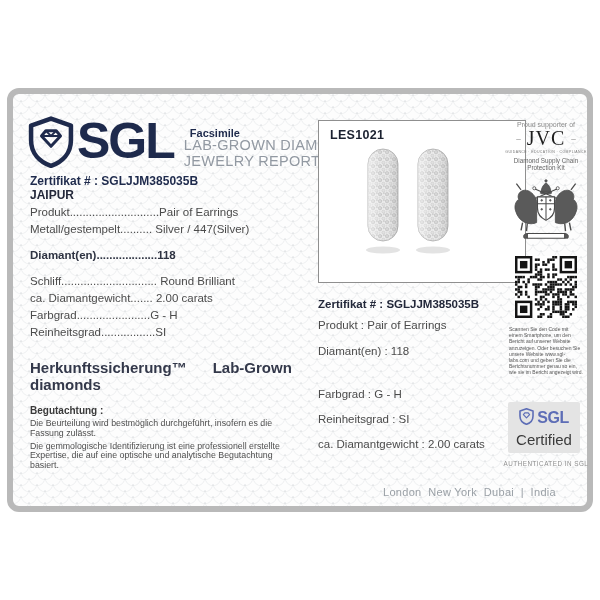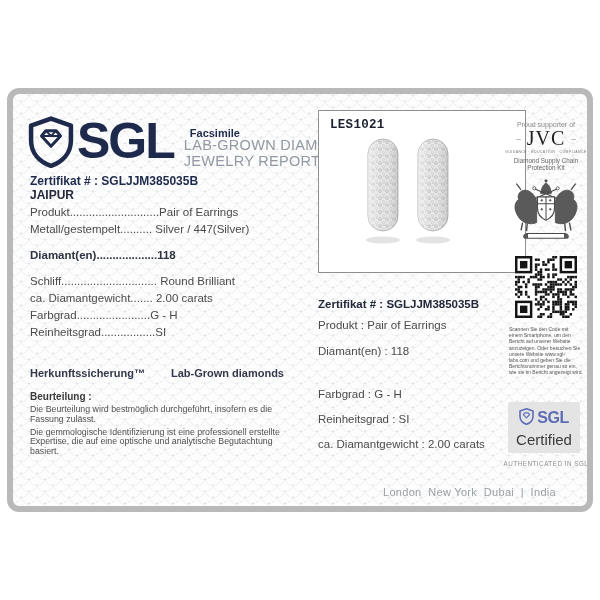--- a/index.html
+++ b/index.html
@@ -24,26 +24,26 @@
   .brand-titles{margin-left:10px;margin-top:12px;}
   .facsimile{font-size:11px;font-weight:bold;color:#1e2a4c;line-height:10px;margin-left:6px;}
   .report-title{font-size:14.5px;color:#9299a2;line-height:15.5px;letter-spacing:0.3px;}
   
   .cert-no{left:17px;top:80px;font-size:12px;font-weight:bold;color:#1e2a4c;}
   .city{left:17px;top:94px;font-size:12px;font-weight:bold;color:#23283a;}
   .lfields{left:17px;top:108px;width:278px;}
   .lrow{font-size:11.5px;line-height:14px;color:#4b4b4b;white-space:pre;margin-top:3px;}
   .lrow.gap{margin-top:12px;}
   .lrow.bold{font-weight:bold;color:#2e3342;}
-  .origin-row{margin-top:28px;font-size:11px;font-weight:bold;color:#33384a;}
+  .origin-row{margin-top:20px;font-size:15px;font-weight:bold;color:#33384a;}
   .origin-row .val{margin-left:26px;}
   .remarks-title{margin-top:12px;font-size:10px;font-weight:bold;color:#3a3a3a;}
   .remark{width:258px;font-size:8.8px;line-height:9.8px;color:#4e4e4e;margin:3px 0 0;}
   
-  .photo-box{left:305px;top:16px;width:208px;height:163px;background:#ffffff;border:1px solid #8f8f8f;box-sizing:border-box;font-family:Liberation Mono, monospace;}
+  .photo-box{left:305px;top:26px;width:208px;height:163px;background:#ffffff;border:1px solid #8f8f8f;box-sizing:border-box;}
   .item-code{position:absolute;left:11px;top:7px;font-size:12.5px;font-weight:bold;color:#1b2130;letter-spacing:0.3px;}
   .earrings-wrap{position:absolute;left:0;top:22px;width:178px;text-align:center;}
   
   .details{left:305px;top:204px;width:180px;}
   .drow{font-size:11.5px;color:#4b4b4b;margin-top:9px;}
   .drow:nth-child(1){font-weight:bold;color:#23283a;margin-top:0;}
   .drow:nth-child(3){margin-top:14px;}
   .drow:nth-child(4){margin-top:31px;}
   .drow:nth-child(5){margin-top:13px;}
   .drow:nth-child(6){margin-top:13px;}
@@ -97,21 +97,21 @@
     <div class="lrow gap bold">Diamant(en)...................118</div>
     <div class="lrow gap">Schliff.............................. Round Brilliant</div>
     <div class="lrow">ca. Diamantgewicht....... 2.00 carats</div>
     <div class="lrow">Farbgrad.......................G - H</div>
     <div class="lrow">Reinheitsgrad.................SI</div>
 
     <div class="origin-row">
       <span>Herkunftssicherung™</span><span class="val">Lab-Grown diamonds</span>
     </div>
 
-    <div class="remarks-title">Beurteilung :</div>
+    <div class="remarks-title">Begutachtung :</div>
     <p class="remark">Die Beurteilung wird bestmöglich durchgeführt, insofern es die Fassung zulässt.</p>
     <p class="remark">Die gemmologische Identifizierung ist eine professionell erstellte Expertise, die auf eine optische und analytische Begutachtung basiert.</p>
   </div>
 
   <div class="abs photo-box">
     <div class="item-code">LES1021</div>
     <div class="earrings-wrap">
       <svg width="130" height="118" viewBox="0 0 130 118">
         <defs>
           <pattern id="pave" width="7" height="7" patternUnits="userSpaceOnUse">

